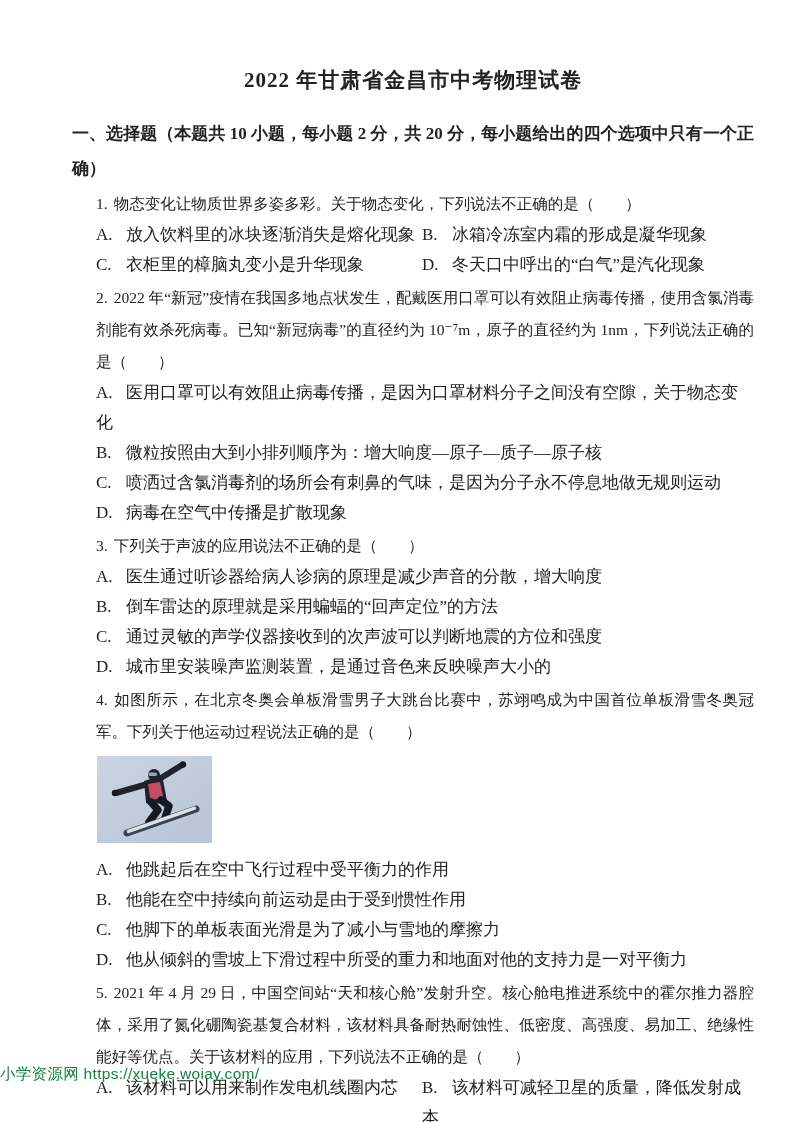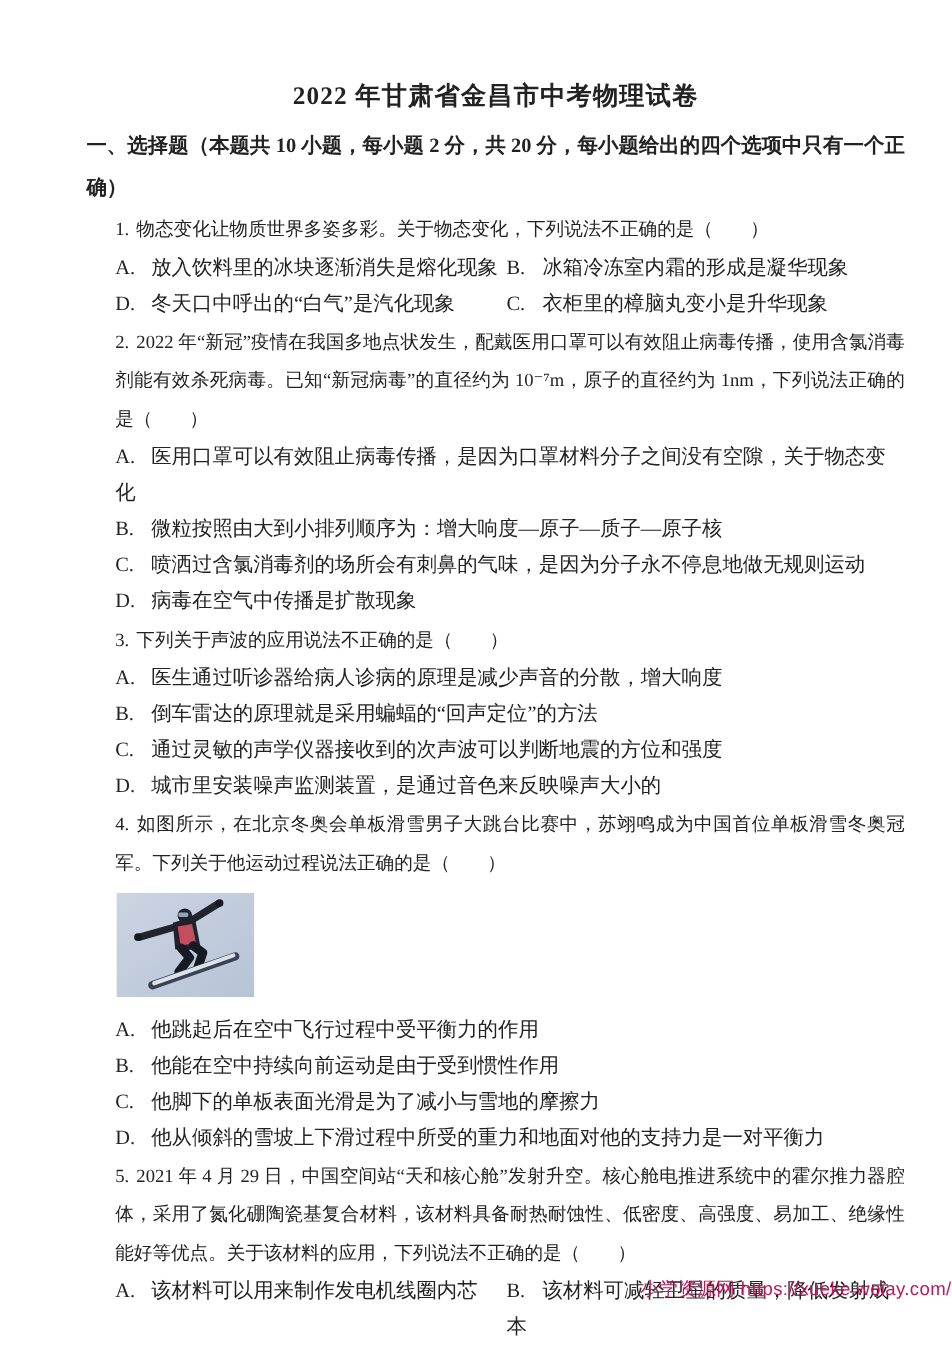--- a/index.html
+++ b/index.html
@@ -11,60 +11,60 @@
     font-family: "Liberation Serif", "DejaVu Serif", serif;
     color: #222222;
   }
   .doc { position: absolute; top: 0; left: 0; right: 0; padding: 0 39px 0 72px; }
   .title {
     font-size: 21px; font-weight: bold; text-align: center;
     margin: 64px 0 0 0; line-height: 32px; letter-spacing: 1px;
   }
   .section-heading {
     font-size: 17px; font-weight: bold; line-height: 35px;
-    margin-top: 8px; text-align: justify; text-justify: inter-character;
+    margin-top: 20px; text-align: justify; text-justify: inter-character;
   }
   .q { margin-top: 2px; margin-left: 24px; }
   .stem {
     font-size: 15.5px; line-height: 32px; margin: 0;
     text-align: justify; text-justify: inter-character;
   }
   .q-num { margin-right: 6px; }
   .opt { font-size: 17px; line-height: 30px; }
   .opts-2col {
     display: grid; grid-template-columns: 326px 1fr;
   }
   .opt-label { display: inline-block; min-width: 30px; }
   .photo {
     display: block; width: 115px; height: 87px;
     margin: 8px 0 12px 1px;
   }
   .footer {
     position: absolute; top: 1064px; left: 0; width: 100%;
-    text-align: right;
+    text-align: left;
     font-family: "Liberation Sans", "DejaVu Sans", sans-serif;
-    font-size: 15.5px; color: #be185d; letter-spacing: 0.3px;
+    font-size: 15.5px; color: #15803d; letter-spacing: 0.3px;
   }
 </style>
 </head>
 <body>
 
 <div class="doc">
 
   <h1 class="title">2022 年甘肃省金昌市中考物理试卷</h1>
 
   <div class="section-heading">一、选择题（本题共 10 小题，每小题 2 分，共 20 分，每小题给出的四个选项中只有一个正确）</div>
 
   <div class="q">
     <p class="stem"><span class="q-num">1.</span><span>物态变化让物质世界多姿多彩。关于物态变化，下列说法不正确的是（　　）</span></p>
     <div class="opts-2col">
       <div class="opt"><span class="opt-label">A.</span><span>放入饮料里的冰块逐渐消失是熔化现象</span></div>
       <div class="opt"><span class="opt-label">B.</span><span>冰箱冷冻室内霜的形成是凝华现象</span></div>
+      <div class="opt"><span class="opt-label">C.</span><span>衣柜里的樟脑丸变小是升华现象</span></div>
       <div class="opt"><span class="opt-label">D.</span><span>冬天口中呼出的“白气”是汽化现象</span></div>
-      <div class="opt"><span class="opt-label">C.</span><span>衣柜里的樟脑丸变小是升华现象</span></div>
     </div>
   </div>
 
   <div class="q">
     <p class="stem"><span class="q-num">2.</span><span>2022 年“新冠”疫情在我国多地点状发生，配戴医用口罩可以有效阻止病毒传播，使用含氯消毒剂能有效杀死病毒。已知“新冠病毒”的直径约为 10⁻⁷m，原子的直径约为 1nm，下列说法正确的是（　　）</span></p>
     <div>
       <div class="opt"><span class="opt-label">A.</span><span>医用口罩可以有效阻止病毒传播，是因为口罩材料分子之间没有空隙，关于物态变化</span></div>
       <div class="opt"><span class="opt-label">B.</span><span>微粒按照由大到小排列顺序为：增大响度—原子—质子—原子核</span></div>
       <div class="opt"><span class="opt-label">C.</span><span>喷洒过含氯消毒剂的场所会有刺鼻的气味，是因为分子永不停息地做无规则运动</span></div>
       <div class="opt"><span class="opt-label">D.</span><span>病毒在空气中传播是扩散现象</span></div>

